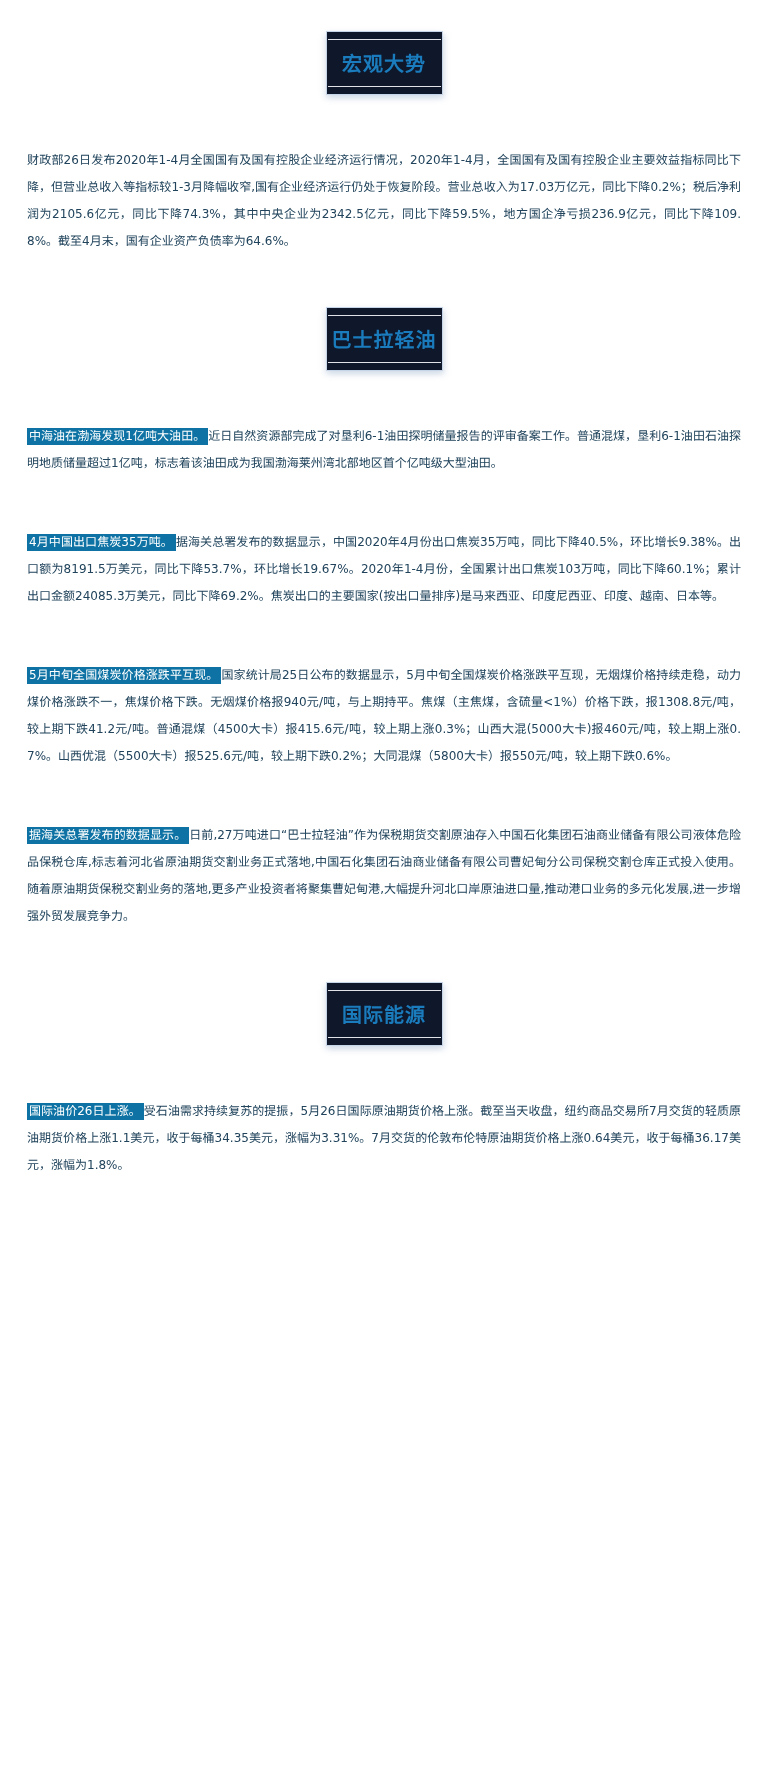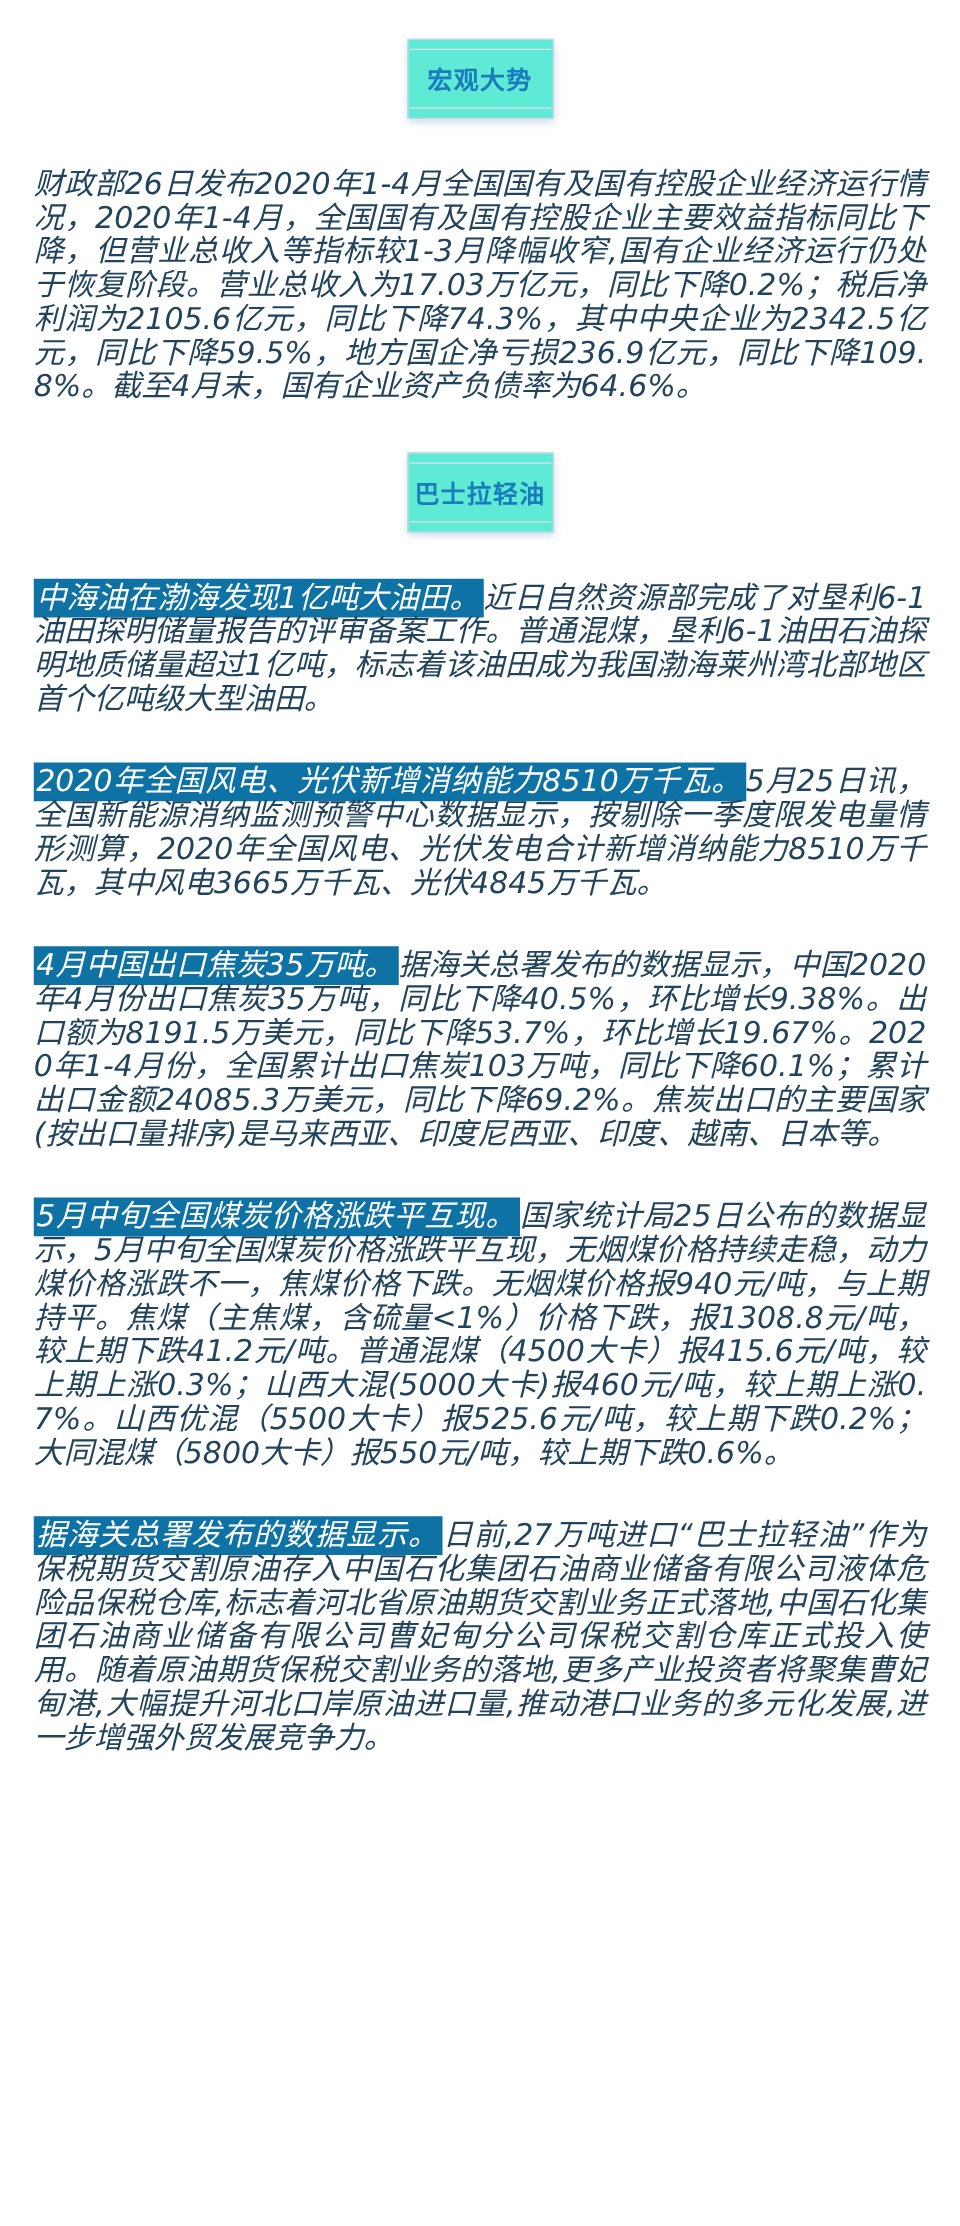--- a/index.html
+++ b/index.html
@@ -23,43 +23,42 @@
   }
   .page {
     width: 768px;
     min-height: 1781px;
     padding: 26px 27px 10px 27px;
     background: var(--page-bg);
   }
   .section-header-box {
     width: 117px;
     margin: 30px auto 36px auto;
-    background: #5eead4;
+    background: #0f172a;
     border: 1px solid var(--box-border);
     box-shadow: 2px 3px 6px rgba(160,180,205,0.35), -2px 3px 6px rgba(160,180,205,0.22);
     padding: 7px 1px;
   }
   .section:first-child .section-header-box { margin-top: 5px; }
   .section-header-inner {
     border-top: 1px solid var(--box-inner-line);
     border-bottom: 1px solid var(--box-inner-line);
     padding: 8px 0 9px 0;
     text-align: center;
     font-size: 20px;
     font-weight: bold;
     letter-spacing: 1px;
     color: var(--header-text);
   }
   .para {
-    font-size: 24px;
+    font-size: 12px;
     line-height: 27px;
-    margin: 39px 0;
+    margin: 52px 0;
     text-align: justify;
     word-break: break-all;
-    font-style: italic;
   }
   .hl {
     background: var(--highlight-bg);
     color: var(--highlight-text);
     padding: 1px 3px 2px 2px;
   }
 </style>
 </head>
 <body>
 
@@ -75,23 +74,31 @@
 </div>
   </div>
 
   <div class="section">
     <div class="section-header-box">
       <div class="section-header-inner">巴士拉轻油</div>
     </div>
     <div class="section-body">
   <p class="para"><span class="hl">中海油在渤海发现1亿吨大油田。</span><span>近日自然资源部完成了对垦利6-1油田探明储量报告的评审备案工作。普通混煤，垦利6-1油田石油探明地质储量超过1亿吨，标志着该油田成为我国渤海莱州湾北部地区首个亿吨级大型油田。</span></p>
 
-  <p class="para"><span class="hl">2020年全国风电、光伏新增消纳能力8510万千瓦。</span><span>5月25日讯，全国新能源消纳监测预警中心数据显示，按剔除一季度限发电量情形测算，2020年全国风电、光伏发电合计新增消纳能力8510万千瓦，其中风电3665万千瓦、光伏4845万千瓦。</span></p>
 
   <p class="para"><span class="hl">4月中国出口焦炭35万吨。</span><span>据海关总署发布的数据显示，中国2020年4月份出口焦炭35万吨，同比下降40.5%，环比增长9.38%。出口额为8191.5万美元，同比下降53.7%，环比增长19.67%。2020年1-4月份，全国累计出口焦炭103万吨，同比下降60.1%；累计出口金额24085.3万美元，同比下降69.2%。焦炭出口的主要国家(按出口量排序)是马来西亚、印度尼西亚、印度、越南、日本等。</span></p>
 
   <p class="para"><span class="hl">5月中旬全国煤炭价格涨跌平互现。</span><span>国家统计局25日公布的数据显示，5月中旬全国煤炭价格涨跌平互现，无烟煤价格持续走稳，动力煤价格涨跌不一，焦煤价格下跌。无烟煤价格报940元/吨，与上期持平。焦煤（主焦煤，含硫量&lt;1%）价格下跌，报1308.8元/吨，较上期下跌41.2元/吨。普通混煤（4500大卡）报415.6元/吨，较上期上涨0.3%；山西大混(5000大卡)报460元/吨，较上期上涨0.7%。山西优混（5500大卡）报525.6元/吨，较上期下跌0.2%；大同混煤（5800大卡）报550元/吨，较上期下跌0.6%。</span></p>
 
   <p class="para"><span class="hl">据海关总署发布的数据显示。</span><span>日前,27万吨进口“巴士拉轻油”作为保税期货交割原油存入中国石化集团石油商业储备有限公司液体危险品保税仓库,标志着河北省原油期货交割业务正式落地,中国石化集团石油商业储备有限公司曹妃甸分公司保税交割仓库正式投入使用。随着原油期货保税交割业务的落地,更多产业投资者将聚集曹妃甸港,大幅提升河北口岸原油进口量,推动港口业务的多元化发展,进一步增强外贸发展竞争力。</span></p>
 </div>
   </div>
 
+  <div class="section">
+    <div class="section-header-box">
+      <div class="section-header-inner">国际能源</div>
+    </div>
+    <div class="section-body">
+  <p class="para"><span class="hl">国际油价26日上涨。</span><span>受石油需求持续复苏的提振，5月26日国际原油期货价格上涨。截至当天收盘，纽约商品交易所7月交货的轻质原油期货价格上涨1.1美元，收于每桶34.35美元，涨幅为3.31%。7月交货的伦敦布伦特原油期货价格上涨0.64美元，收于每桶36.17美元，涨幅为1.8%。</span></p>
+
+</div>
+  </div>
 </div>
 
 </body></html>

